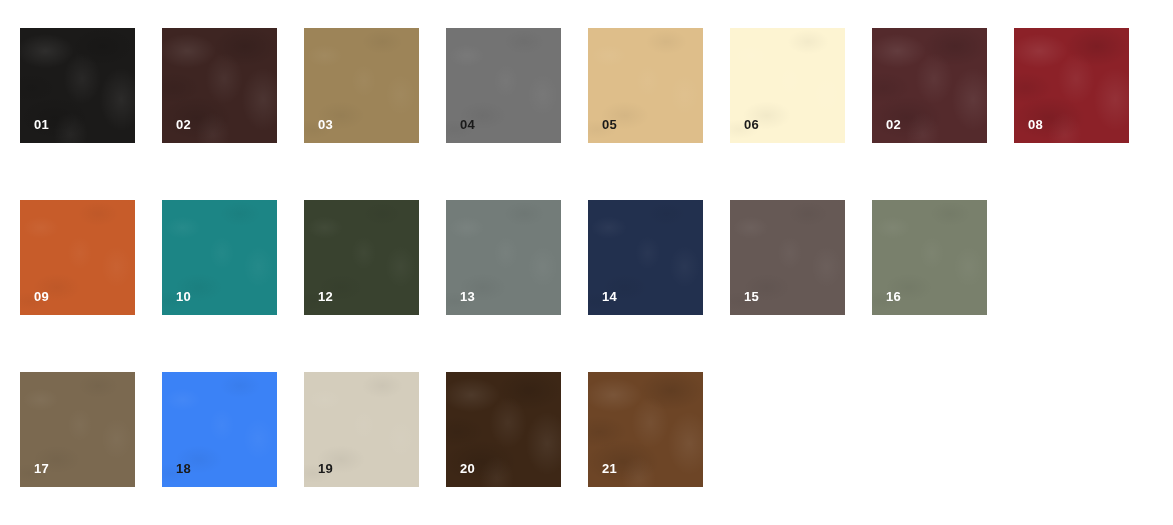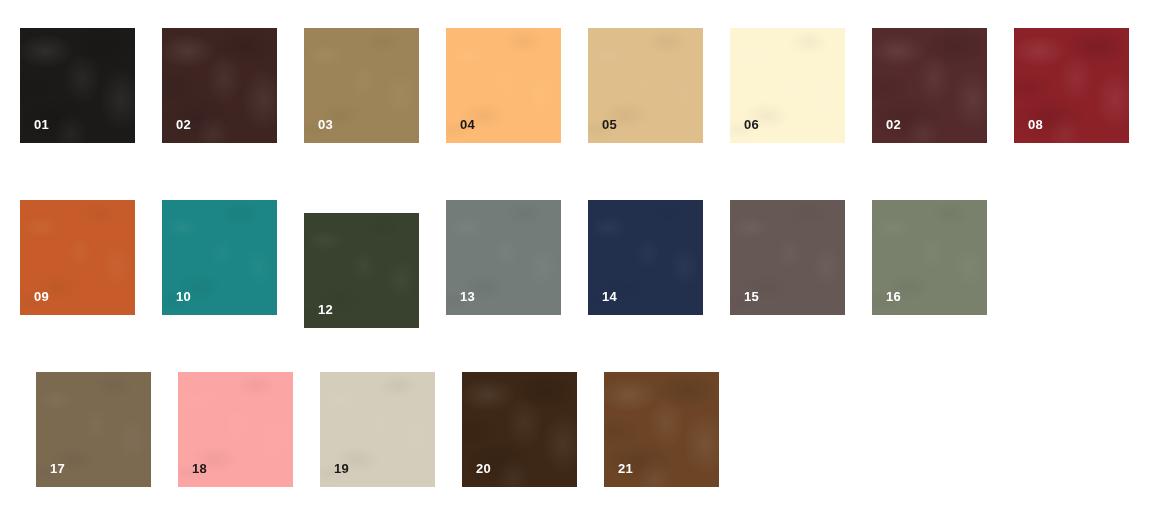--- a/index.html
+++ b/index.html
@@ -25,21 +25,21 @@
   .swatch-row {
     position: absolute;
     left: 20px;
     display: flex;
     flex-direction: row;
     gap: 27px;
   }
 
   #row-1 { top: 28px; }
   #row-2 { top: 200px; }
-  #row-3 { top: 372px; margin-left: 16px; }
+  #row-3 { top: 372px; }
 
   .swatch {
     position: relative;
     width: 115px;
     height: 115px;
     box-sizing: border-box;
     overflow: hidden;
   }
 
   
@@ -91,21 +91,21 @@
   <div class="swatch-row" id="row-1">
       <div class="swatch grainy" style="background: rgb(27, 26, 25);">
         <span class="swatch-label label-light">01</span>
       </div>
       <div class="swatch grainy" style="background: rgb(62, 37, 34);">
         <span class="swatch-label label-light">02</span>
       </div>
       <div class="swatch" style="background: rgb(157, 132, 88);">
         <span class="swatch-label label-light">03</span>
       </div>
-      <div class="swatch" style="background: #fdba74; text-decoration: underline;">
+      <div class="swatch" style="background: #737373; text-decoration: underline;">
         <span class="swatch-label label-dark">04</span>
       </div>
       <div class="swatch" style="background: rgb(222, 190, 138);">
         <span class="swatch-label label-dark">05</span>
       </div>
       <div class="swatch" style="background: rgb(253, 244, 210);">
         <span class="swatch-label label-dark">06</span>
       </div>
       <div class="swatch grainy" style="background: rgb(84, 42, 44);">
         <span class="swatch-label label-light">02</span>
@@ -114,41 +114,41 @@
         <span class="swatch-label label-light">08</span>
       </div>
     </div>
   <div class="swatch-row" id="row-2">
       <div class="swatch" style="background: rgb(199, 92, 42);">
         <span class="swatch-label label-light">09</span>
       </div>
       <div class="swatch" style="background: rgb(28, 133, 133);">
         <span class="swatch-label label-light">10</span>
       </div>
-      <div class="swatch" style="background: rgb(57, 66, 47); margin-top: 13px;">
+      <div class="swatch" style="background: rgb(57, 66, 47);">
         <span class="swatch-label label-light">12</span>
       </div>
       <div class="swatch" style="background: rgb(115, 124, 121); text-align: center;">
         <span class="swatch-label label-light">13</span>
       </div>
       <div class="swatch" style="background: rgb(34, 48, 78);">
         <span class="swatch-label label-light">14</span>
       </div>
       <div class="swatch" style="background: rgb(102, 89, 85);">
         <span class="swatch-label label-light">15</span>
       </div>
       <div class="swatch" style="background: rgb(121, 128, 108);">
         <span class="swatch-label label-light">16</span>
       </div>
     </div>
   <div class="swatch-row" id="row-3">
       <div class="swatch" style="background: rgb(123, 105, 80);">
         <span class="swatch-label label-light">17</span>
       </div>
-      <div class="swatch" style="background: #fca5a5;">
+      <div class="swatch" style="background: #3b82f6;">
         <span class="swatch-label label-dark">18</span>
       </div>
       <div class="swatch" style="background: rgb(212, 205, 188);">
         <span class="swatch-label label-dark">19</span>
       </div>
       <div class="swatch grainy" style="background: rgb(61, 39, 22);">
         <span class="swatch-label label-light">20</span>
       </div>
       <div class="swatch grainy" style="background: rgb(109, 69, 38);">
         <span class="swatch-label label-light">21</span>

